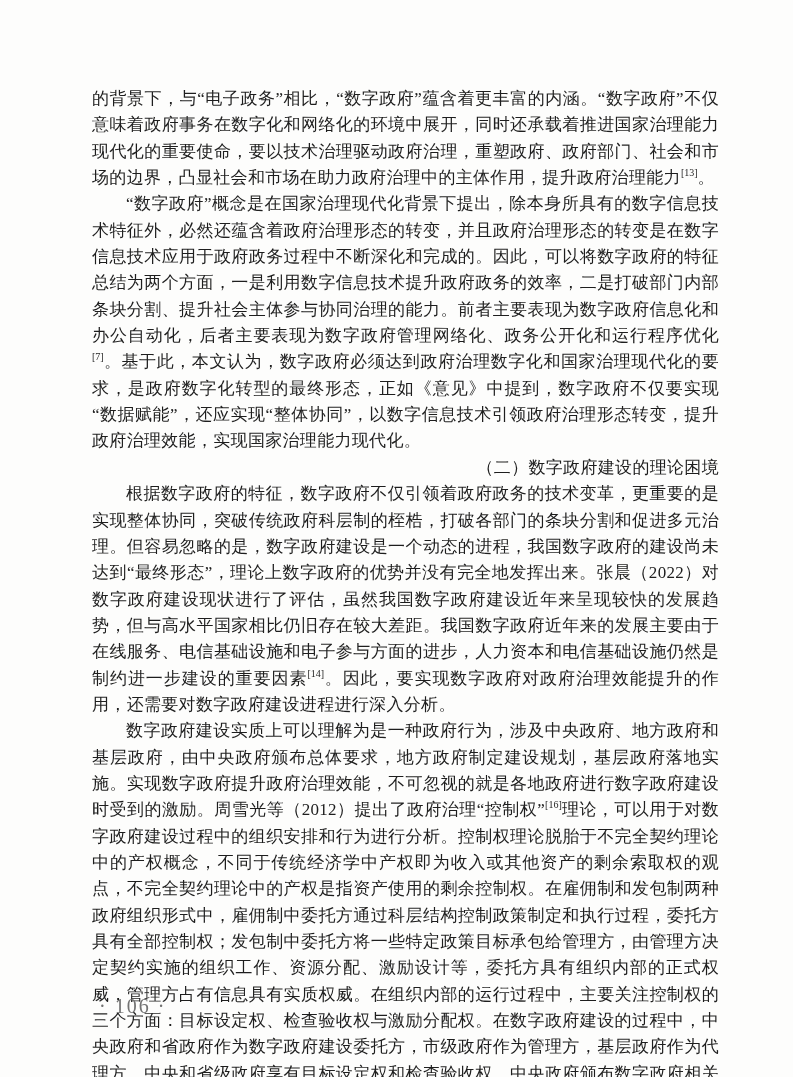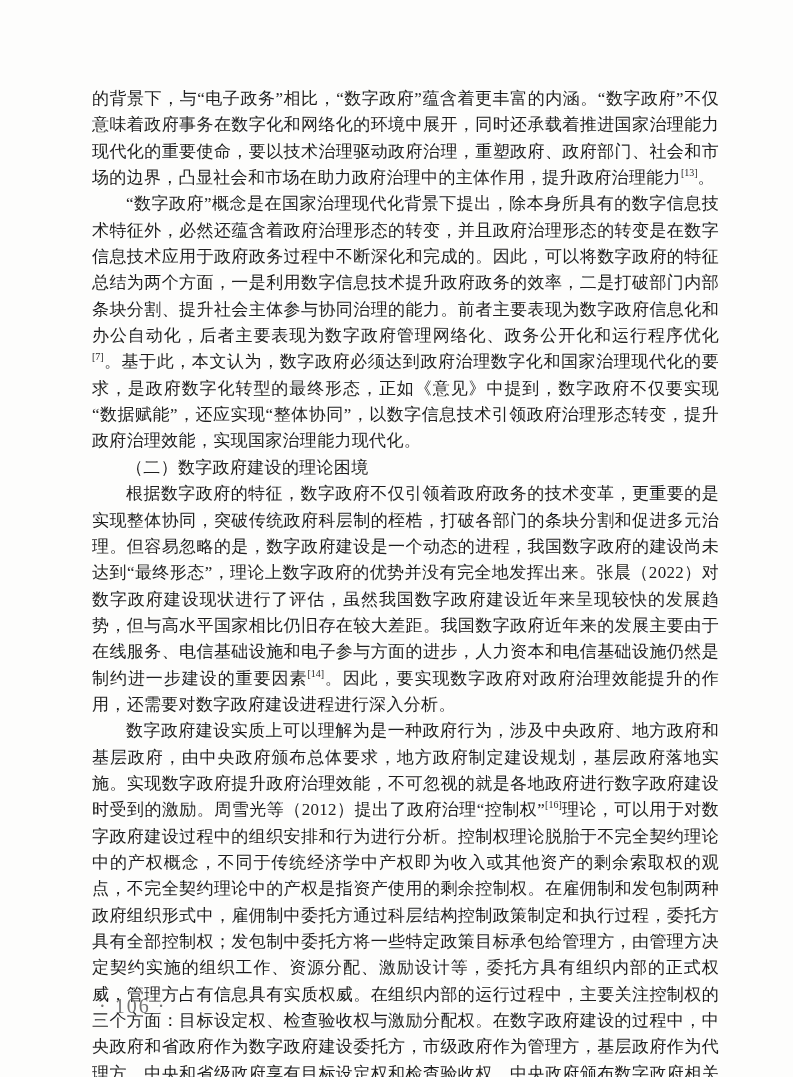--- a/index.html
+++ b/index.html
@@ -30,21 +30,21 @@
   .para, .heading {
     margin: 0;
     font-size: 17px;
     line-height: 26.35px;
     letter-spacing: 0.32px;
     text-align: justify;
     text-justify: inter-ideograph;
     font-weight: normal;
   }
   .heading {
-    text-align: left;
+    text-align: right;
   }
   .indent {
     text-indent: 2em;
   }
   .para sup, .heading sup {
     font-size: 10px;
     line-height: 0;
     letter-spacing: 0;
     vertical-align: super;
   }

